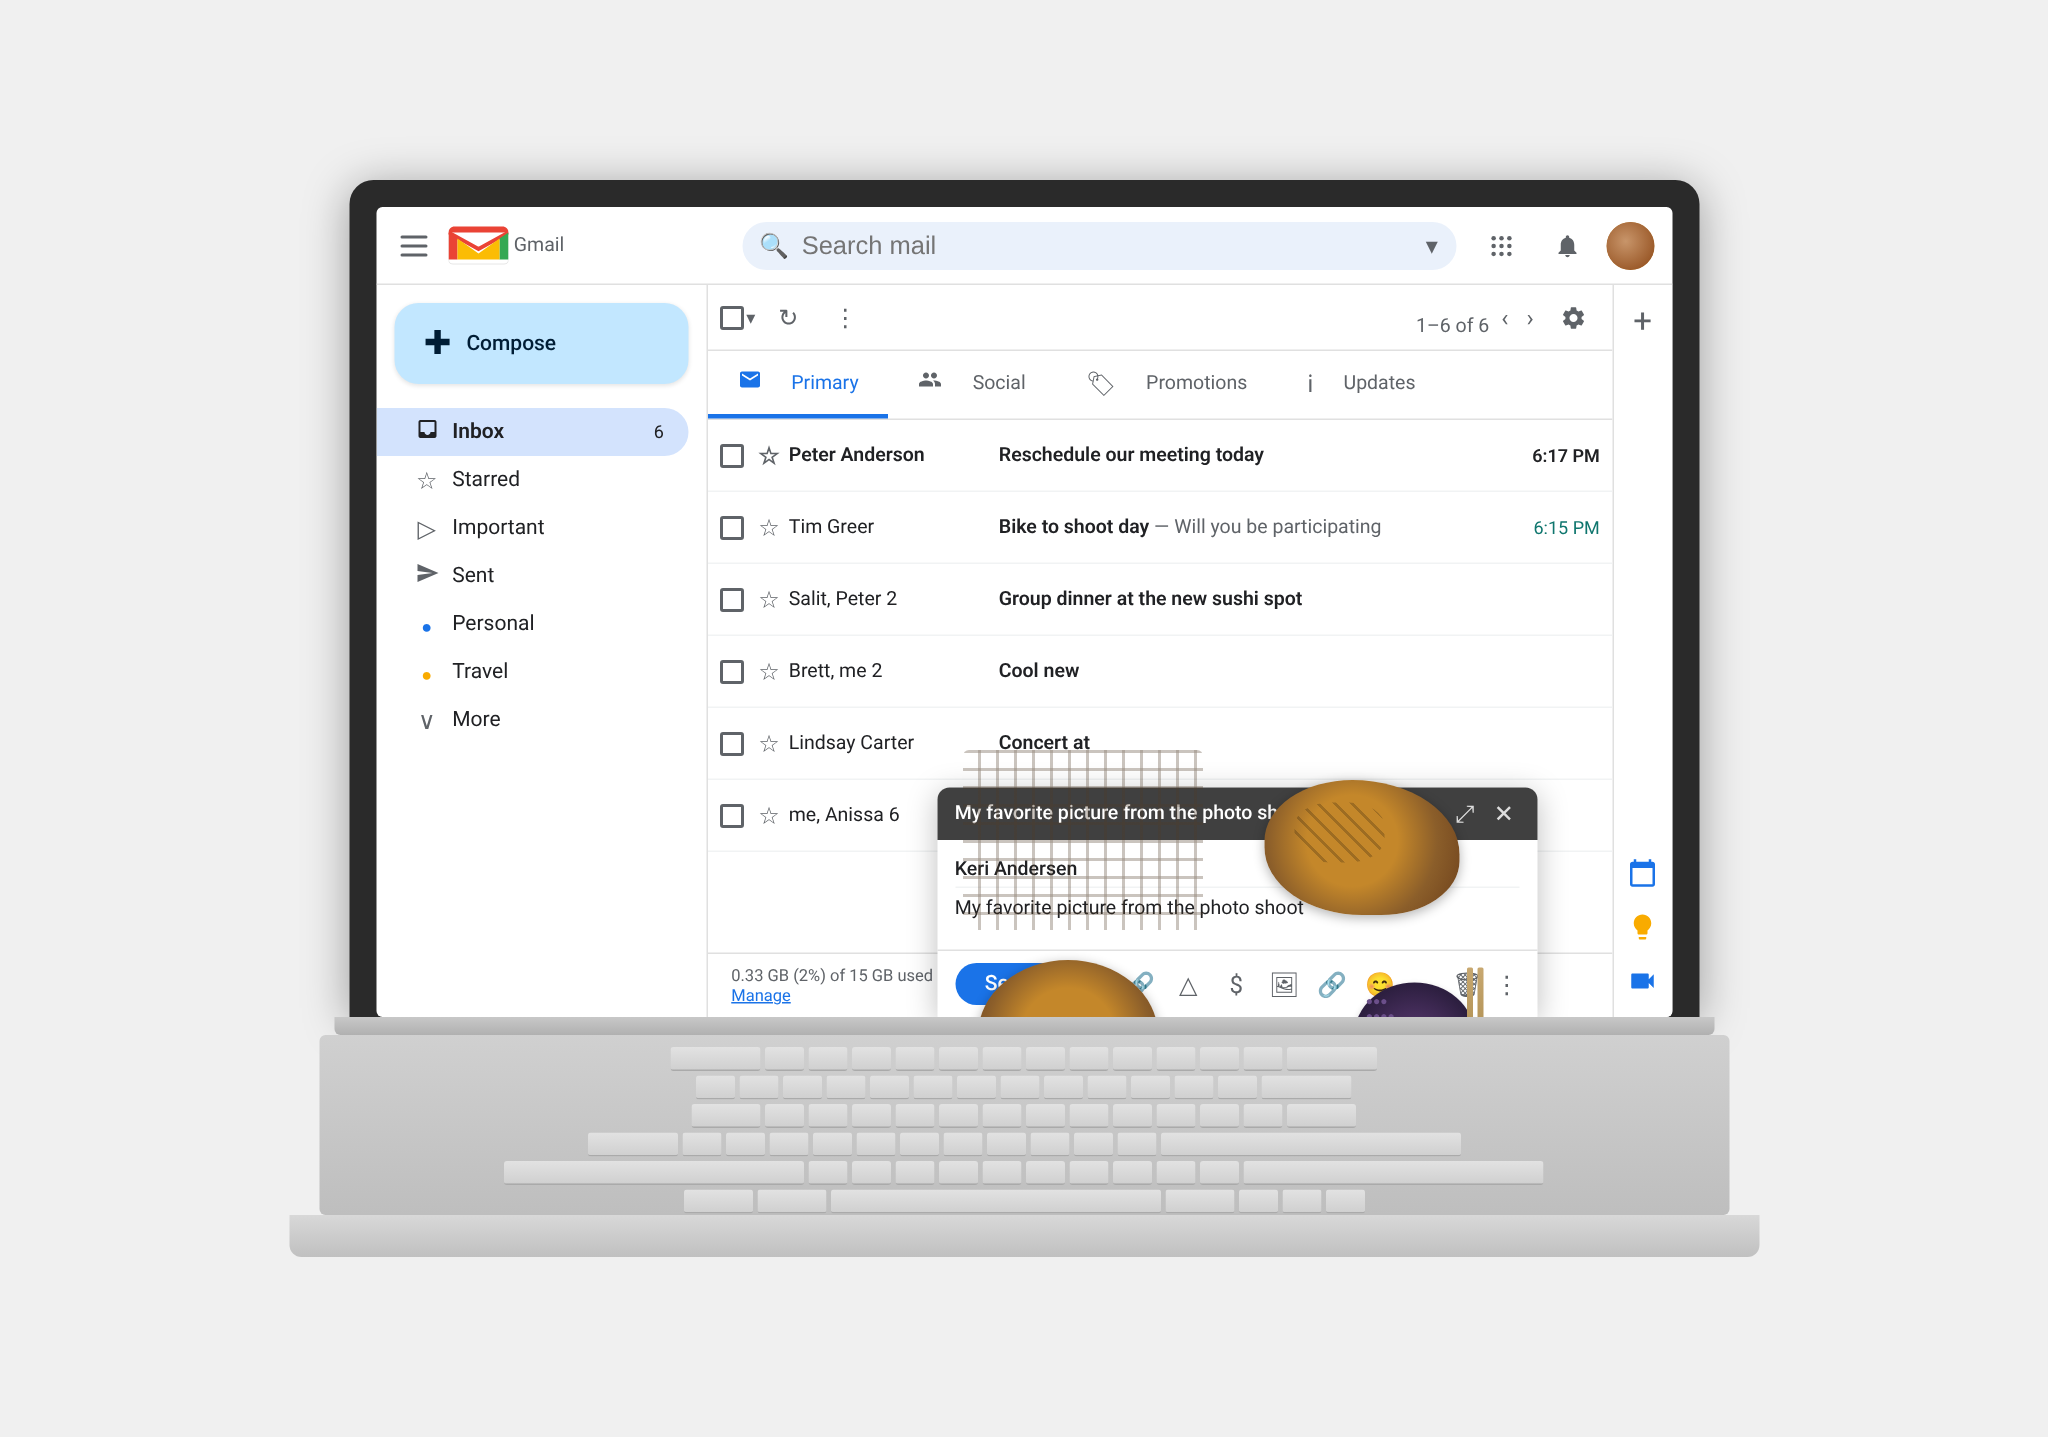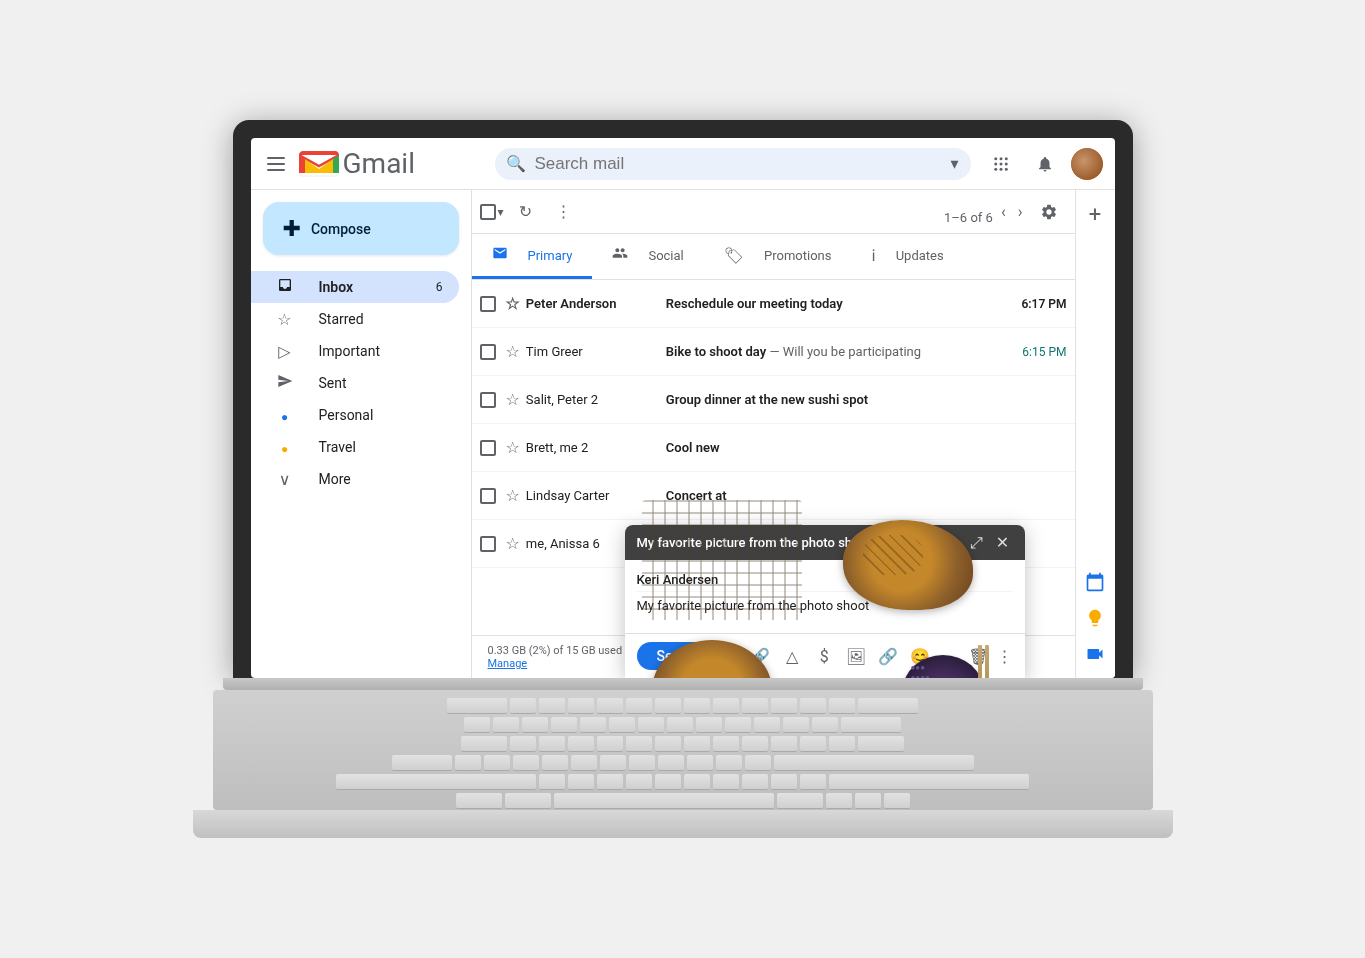--- a/index.html
+++ b/index.html
@@ -141,21 +141,21 @@
       width: 18px;
       height: 2px;
       background: #5f6368;
       border-radius: 1px;
     }
 
     .gmail-logo {
       display: flex;
       align-items: center;
       gap: 4px;
-      font-size: 28px;
+      font-size: 13px;
       font-weight: 400;
       color: #5f6368;
     }
 
     .search-bar {
       flex: 1;
       display: flex;
       align-items: center;
       background: #eaf1fb;
       border-radius: 24px;
@@ -254,21 +254,21 @@
     }
 
     .compose-plus {
       font-size: 22px;
       color: #001d35;
     }
 
     .sidebar-item {
       display: flex;
       align-items: center;
-      gap: 24px;
+      gap: 7px;
       padding: 4px 16px 4px 24px;
       height: 32px;
       cursor: pointer;
       border-radius: 0 16px 16px 0;
       margin-right: 12px;
       font-size: 14px;
       color: #202124;
       position: relative;
     }
     .sidebar-item.active {

